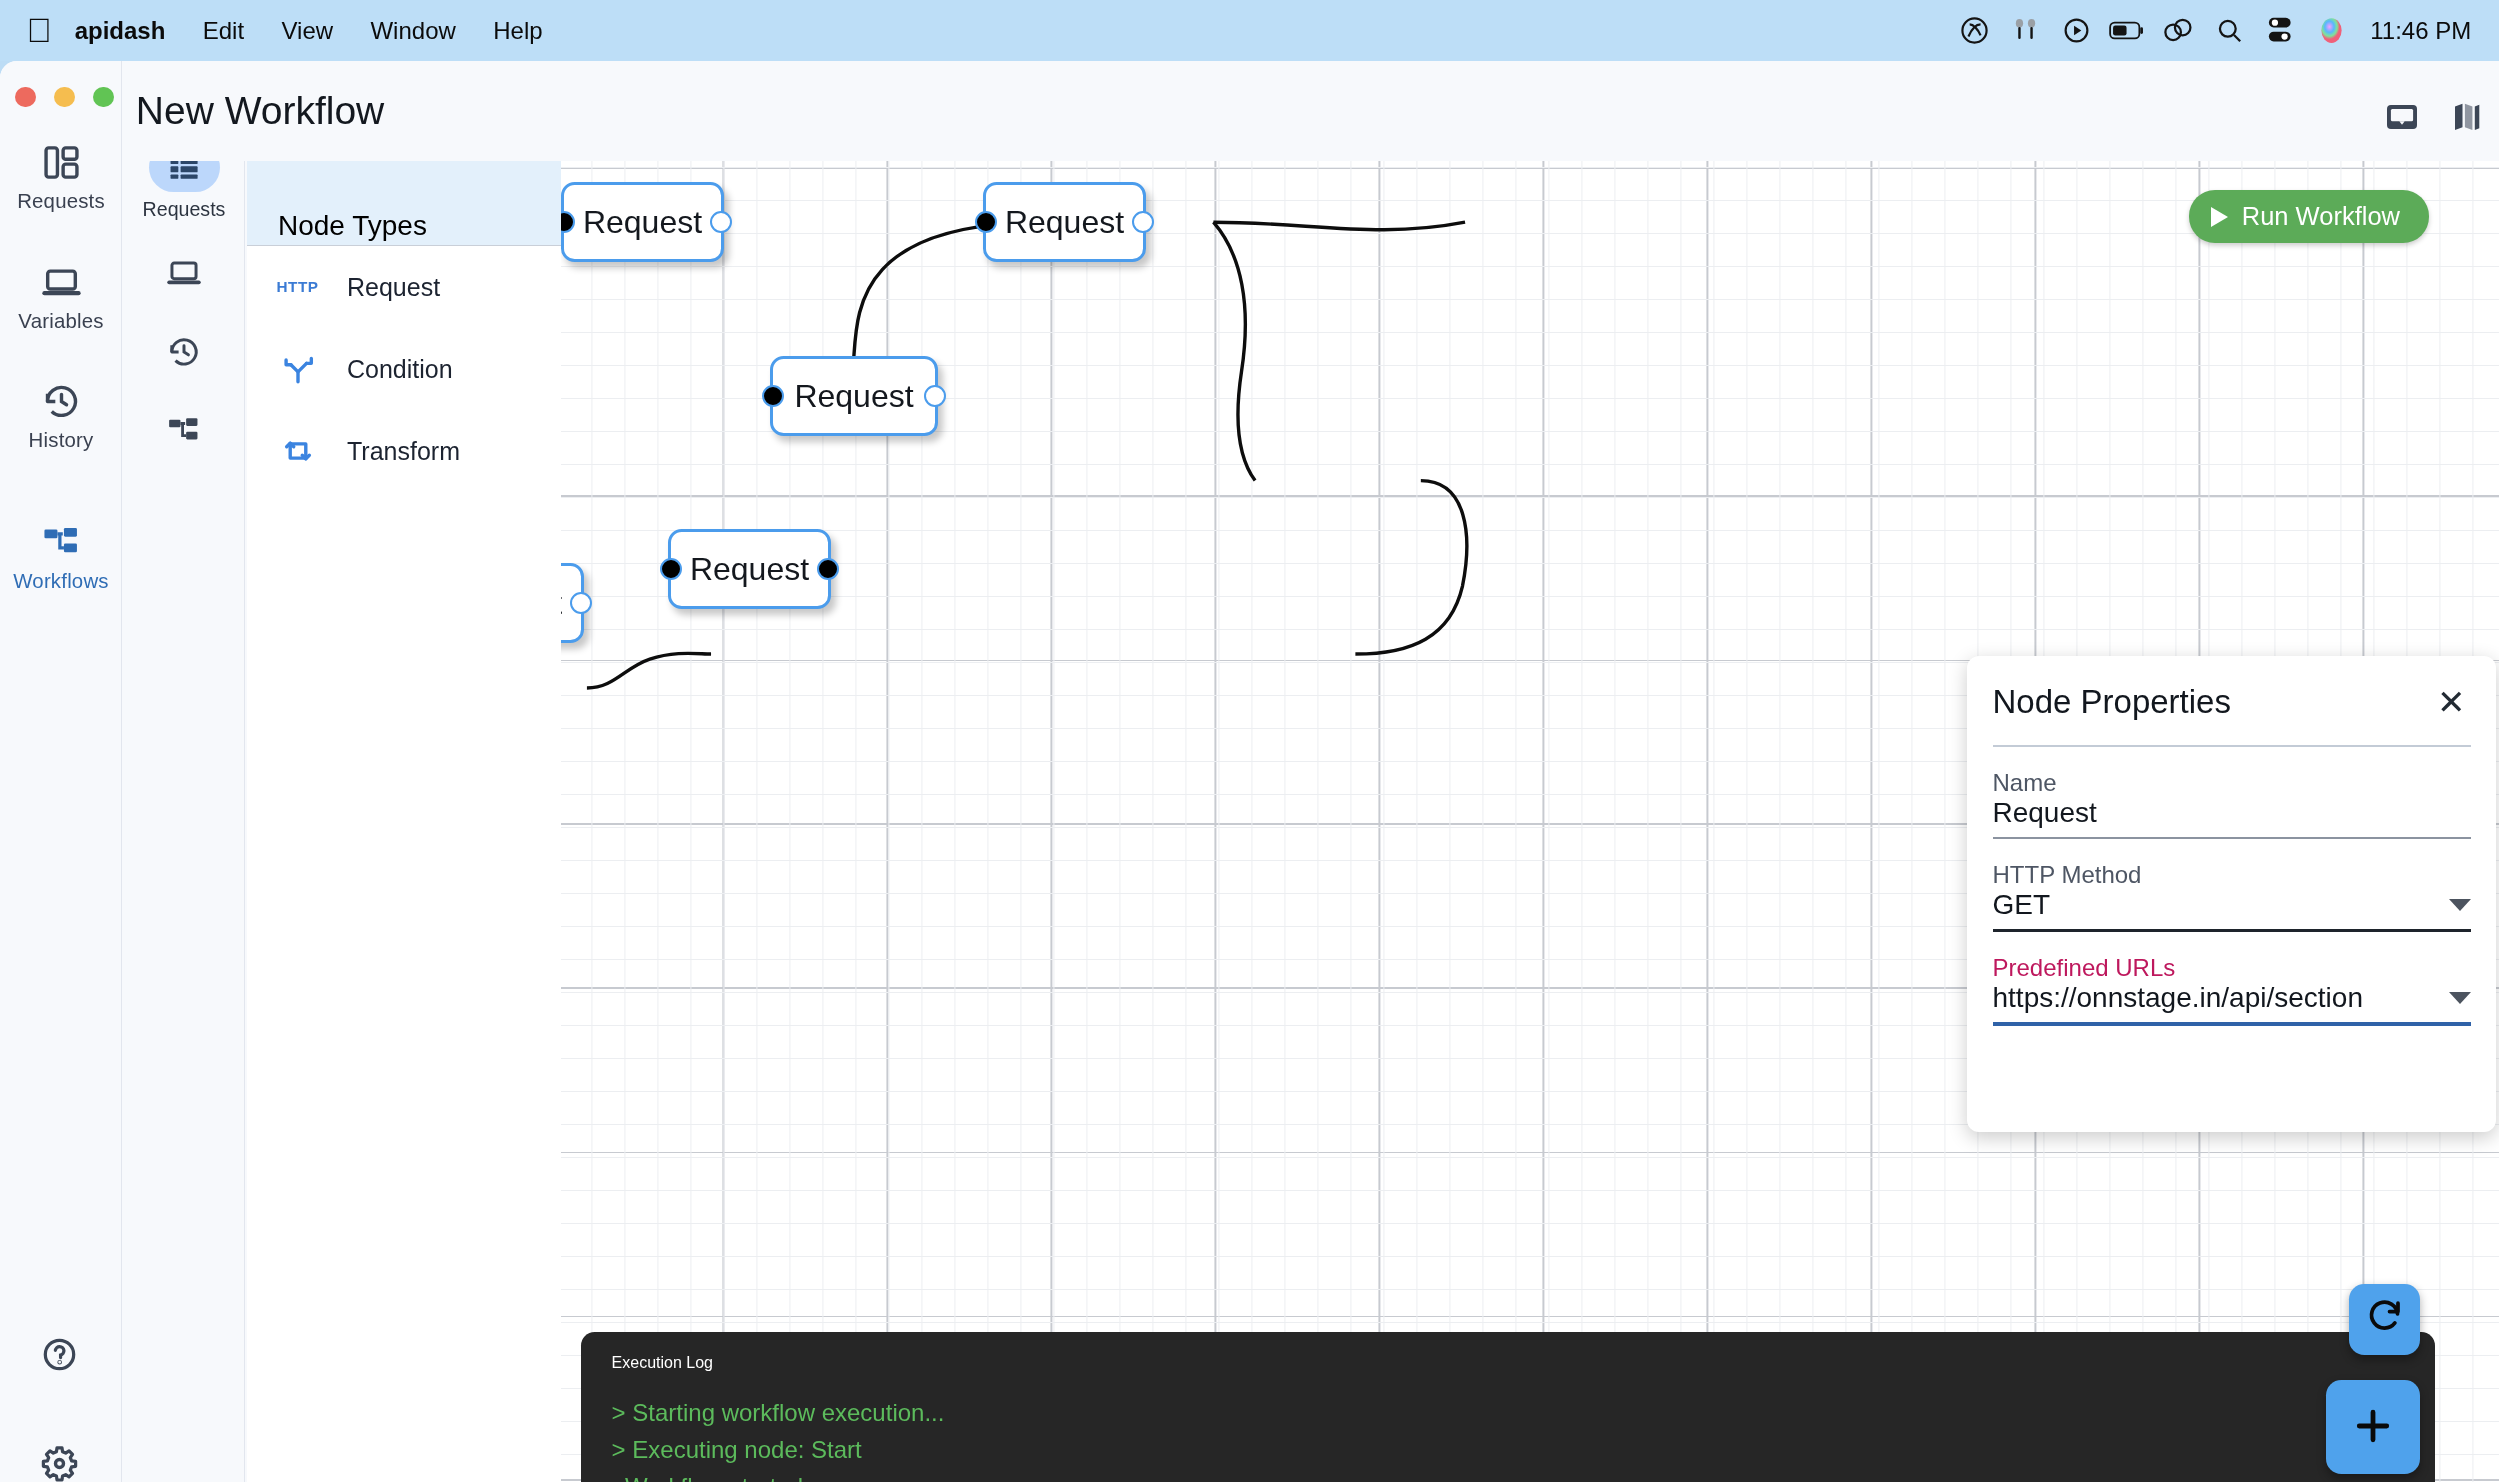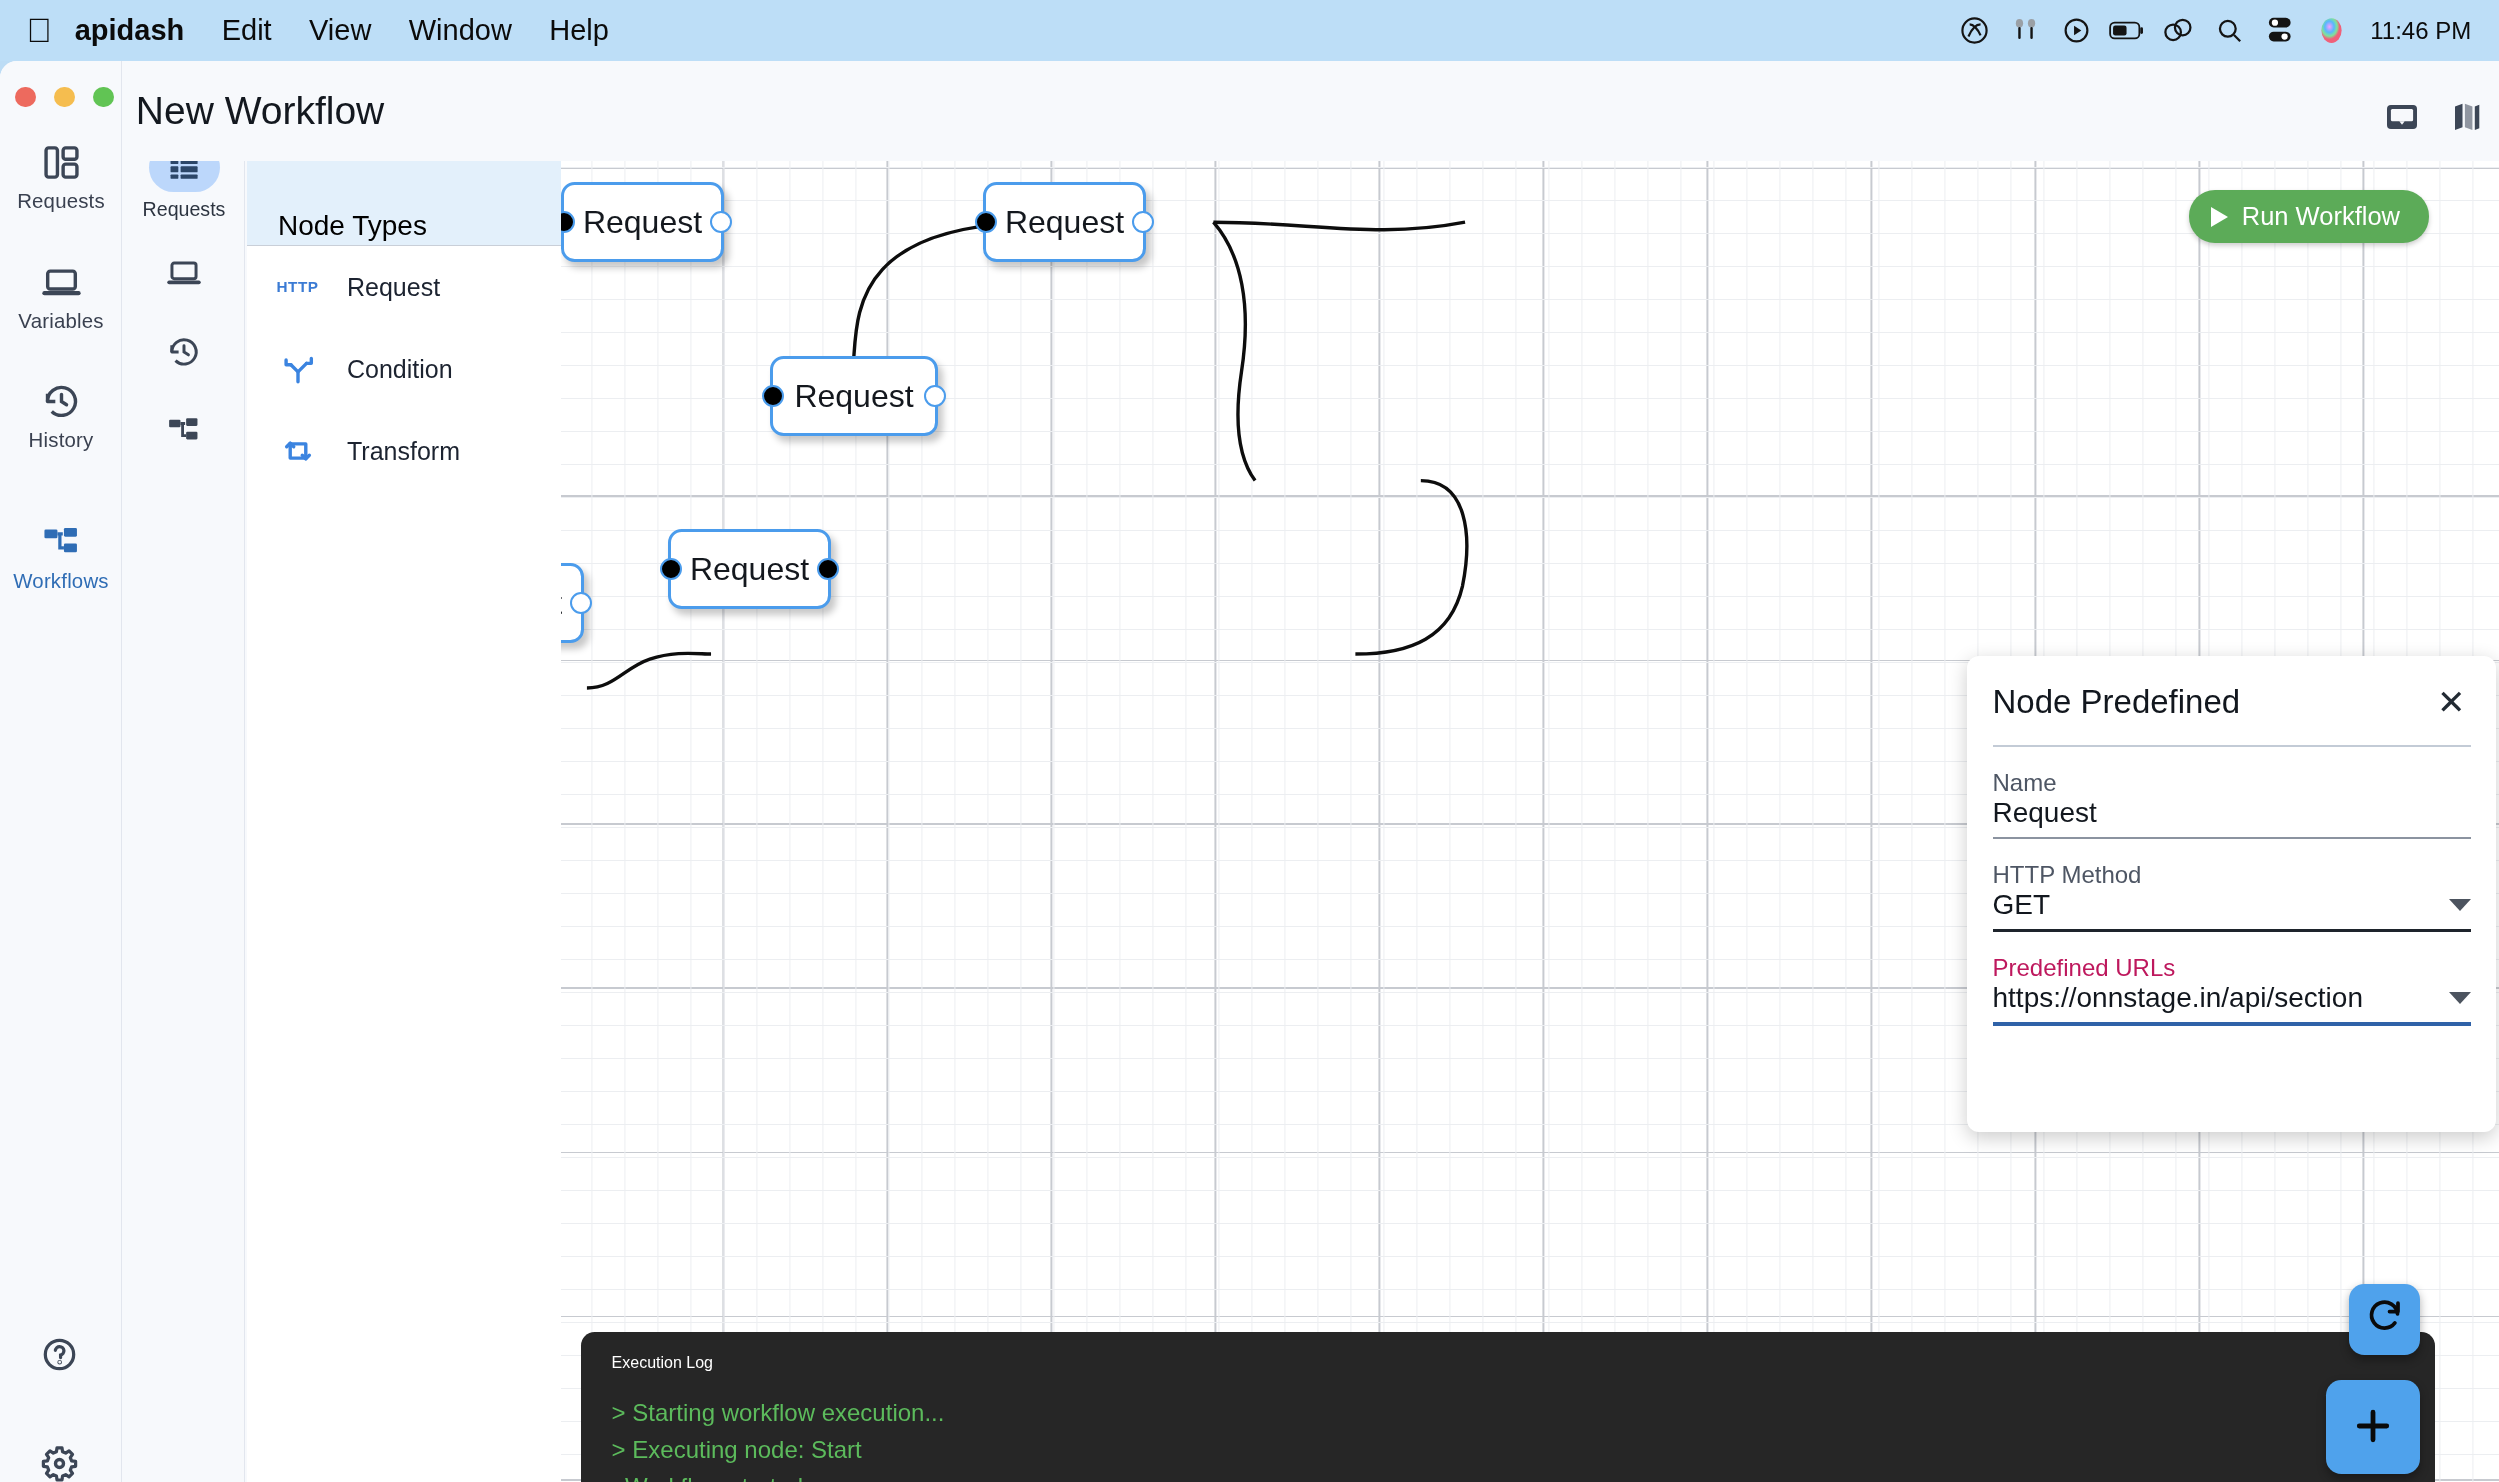--- a/index.html
+++ b/index.html
@@ -12,21 +12,21 @@
 
   
   #menubar {
     position: absolute; left: 0; top: 0; width: 2500px; height: 61px;
     background: #bddef7;
     display: flex; align-items: center;
     padding: 0 22px;
     color: #0b0b0b;
   }
   #menubar .apple { width: 34px; display:flex; align-items:center; justify-content:center; font-size: 34px; line-height: 0.8; }
-  #menubar .mitem { font-size: 29px; padding: 0 18.7px; }
+  #menubar .mitem { font-size: 24px; padding: 0 18.7px; }
   #menubar .mitem.bold { font-weight: 700; }
   #menubar .spacer { flex: 1 1 auto; }
   #menubar .sysicon { width: 51px; display:flex; align-items:center; justify-content:center; }
   #menubar .clock { font-size: 24px; padding-left: 13.6px; padding-right: 6.8px; white-space: nowrap; }
 
   
   #window {
     position: absolute; left: 0; top: 61px;
     width: 2500px; height: 1422px;
     background: #f7f9fc;
@@ -514,21 +514,21 @@
           <svg width="44" height="44" viewBox="0 0 24 24" stroke="#0a0a0a" stroke-width="2.6" stroke-linecap="round">
             <path d="M12 4.5v15M4.5 12h15"></path>
           </svg>
         </span>
       </div>
     </div>
   </div>
 
   <div id="nodeprops">
     <div id="np-title-row">
-      <span id="np-title">Node Predefined</span>
+      <span id="np-title">Node Properties</span>
       <span id="np-close">✕</span>
     </div>
     <div id="np-rule"></div>
 
     <div class="npfield">
       <div class="lab">Name</div>
       <div class="valrow">
         <span class="val">Request</span>
       </div>
       <div class="ul"></div>

